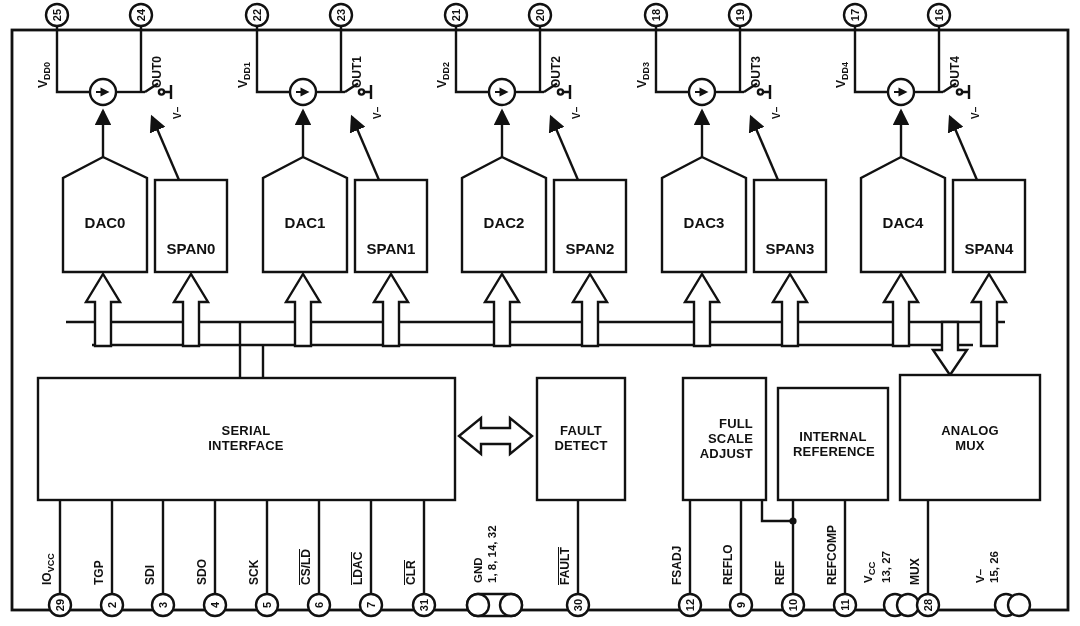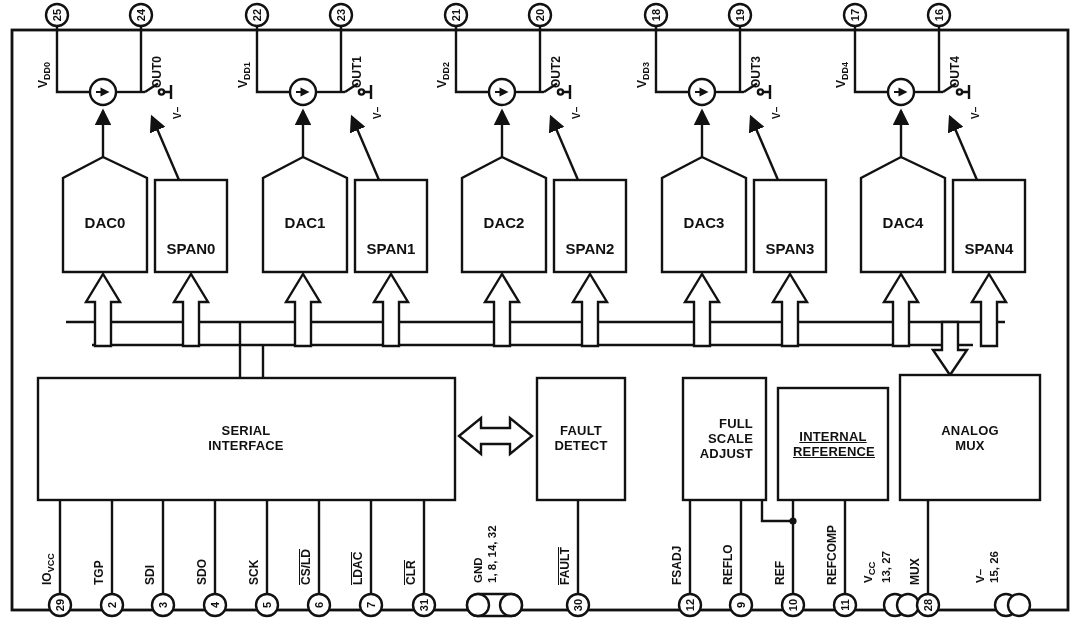--- a/index.html
+++ b/index.html
@@ -172,21 +172,21 @@
     <div class="pnum vddn">17</div>
     <div class="pnum outn">16</div>
     <div class="blk dacl">DAC4</div>
     <div class="blk spanl">SPAN4</div>
     <div class="rlab vml">V–</div>
   </div>
 
   <div class="blab" style="left:196px;top:423px;width:100px;">SERIAL INTERFACE</div>
   <div class="blab" style="left:551px;top:423px;width:60px;text-align:center;">FAULT DETECT</div>
   <div class="blab" style="left:695px;top:416px;width:58px;text-align:right;">FULL SCALE ADJUST</div>
-  <div class="blab" style="left:793px;top:429px;width:80px;text-decoration:underline;">INTERNAL REFERENCE</div>
+  <div class="blab" style="left:793px;top:429px;width:80px;">INTERNAL REFERENCE</div>
   <div class="blab" style="left:940px;top:423px;width:60px;">ANALOG MUX</div>
 
   <div class="bl" style="left:-8px;"><span>IO</span><sub>VCC</sub></div>
   <div class="bl" style="left:44px;">TGP</div>
   <div class="bl" style="left:95px;">SDI</div>
   <div class="bl" style="left:147px;">SDO</div>
   <div class="bl" style="left:199px;">SCK</div>
   <div class="bl" style="left:251px;"><span class="ob">CS/LD</span></div>
   <div class="bl" style="left:303px;"><span class="ob">LDAC</span></div>
   <div class="bl" style="left:356px;"><span class="ob">CLR</span></div>

